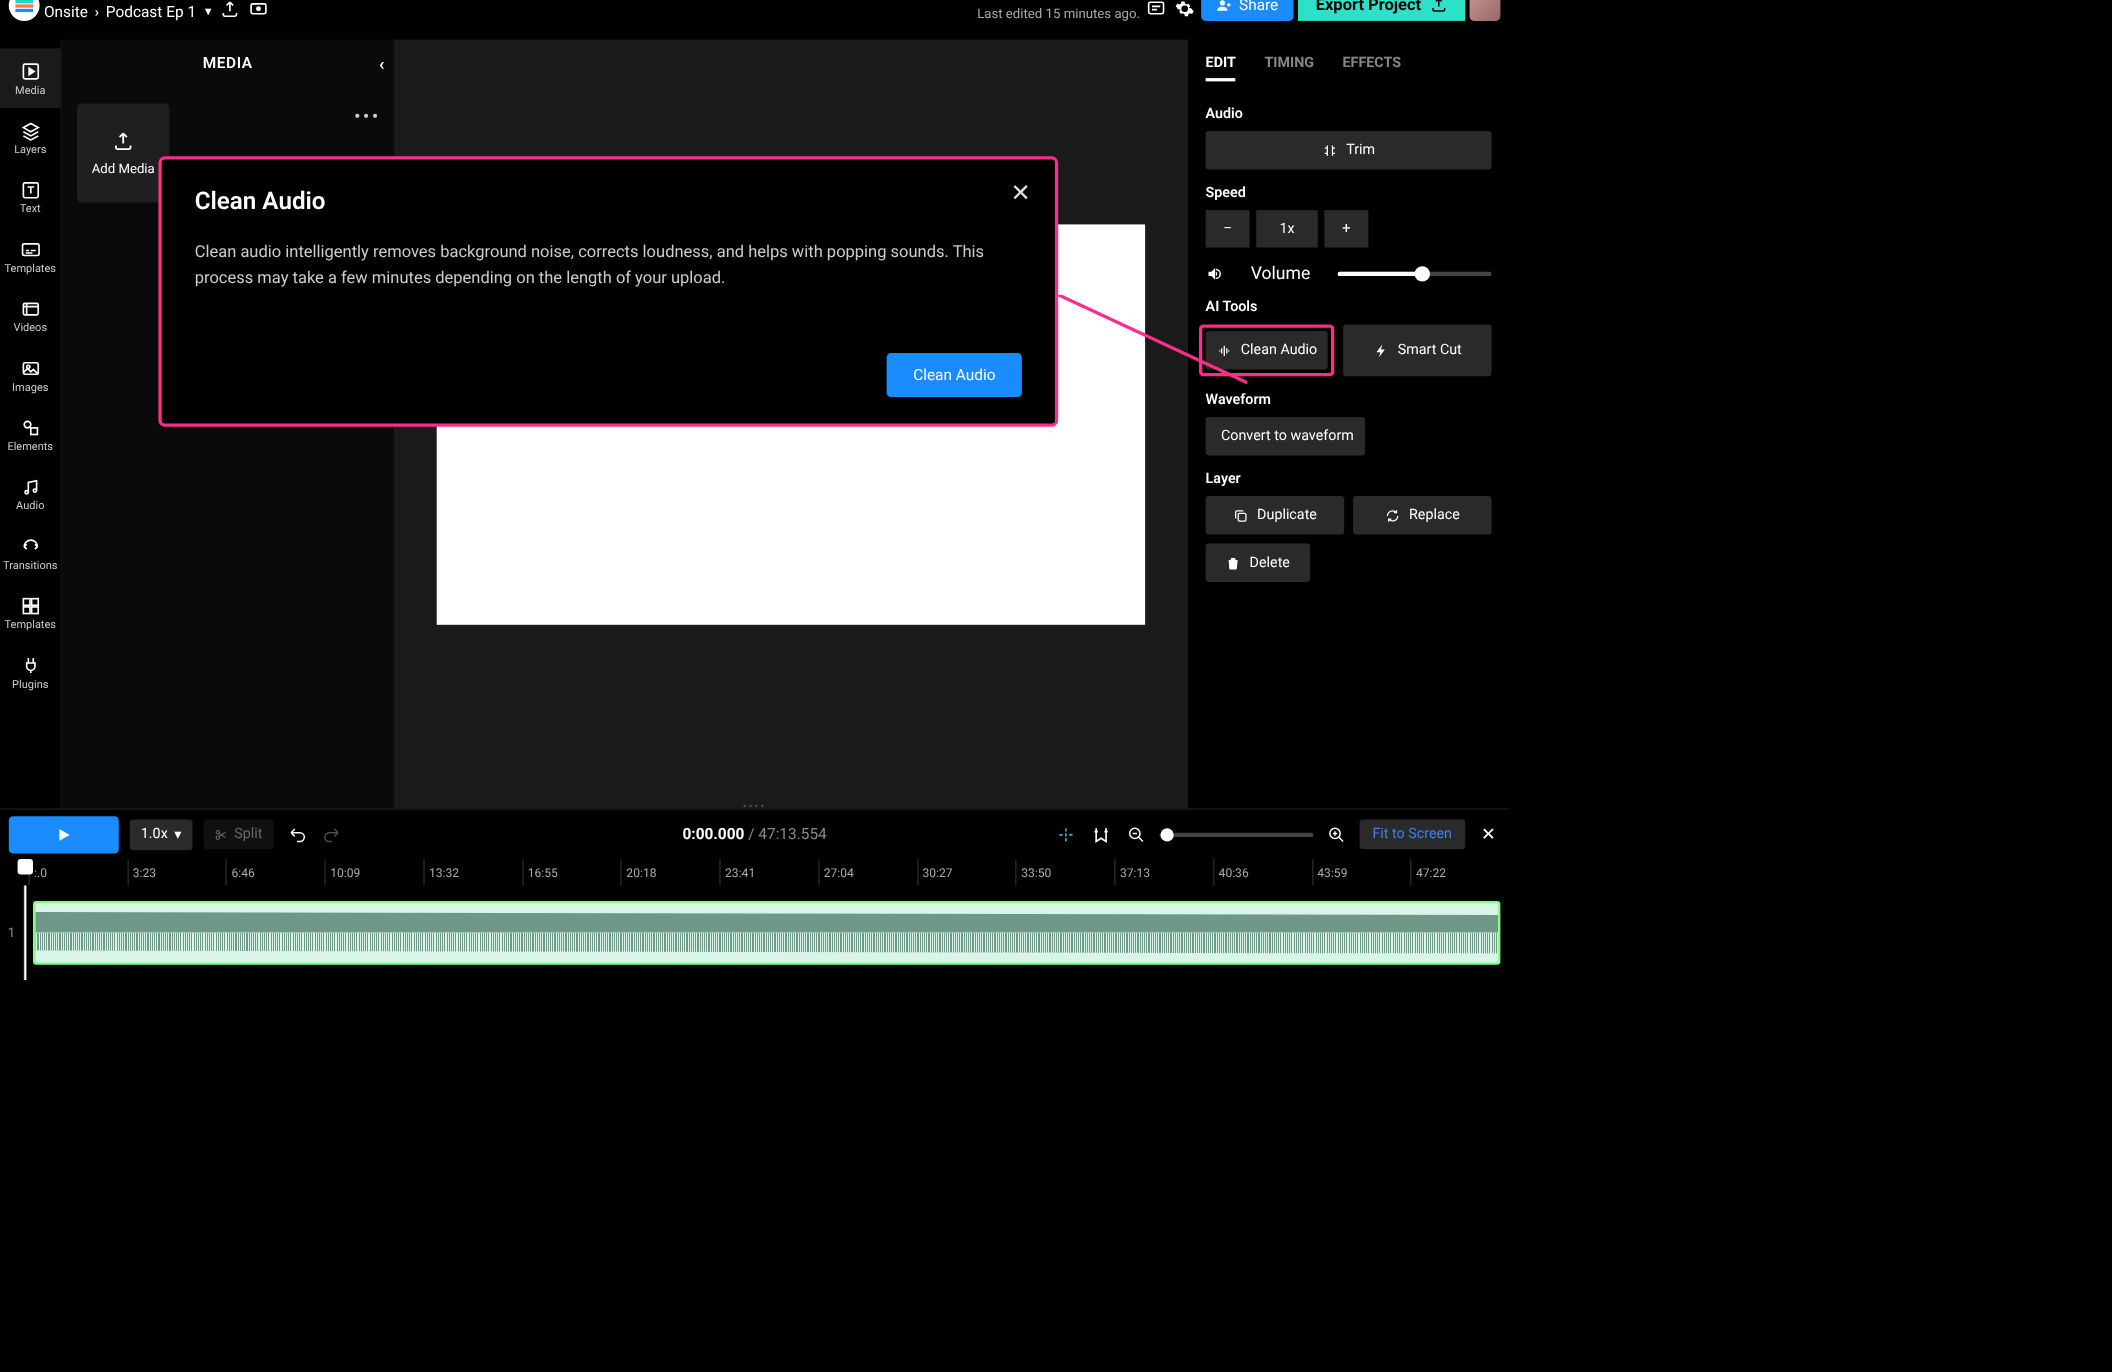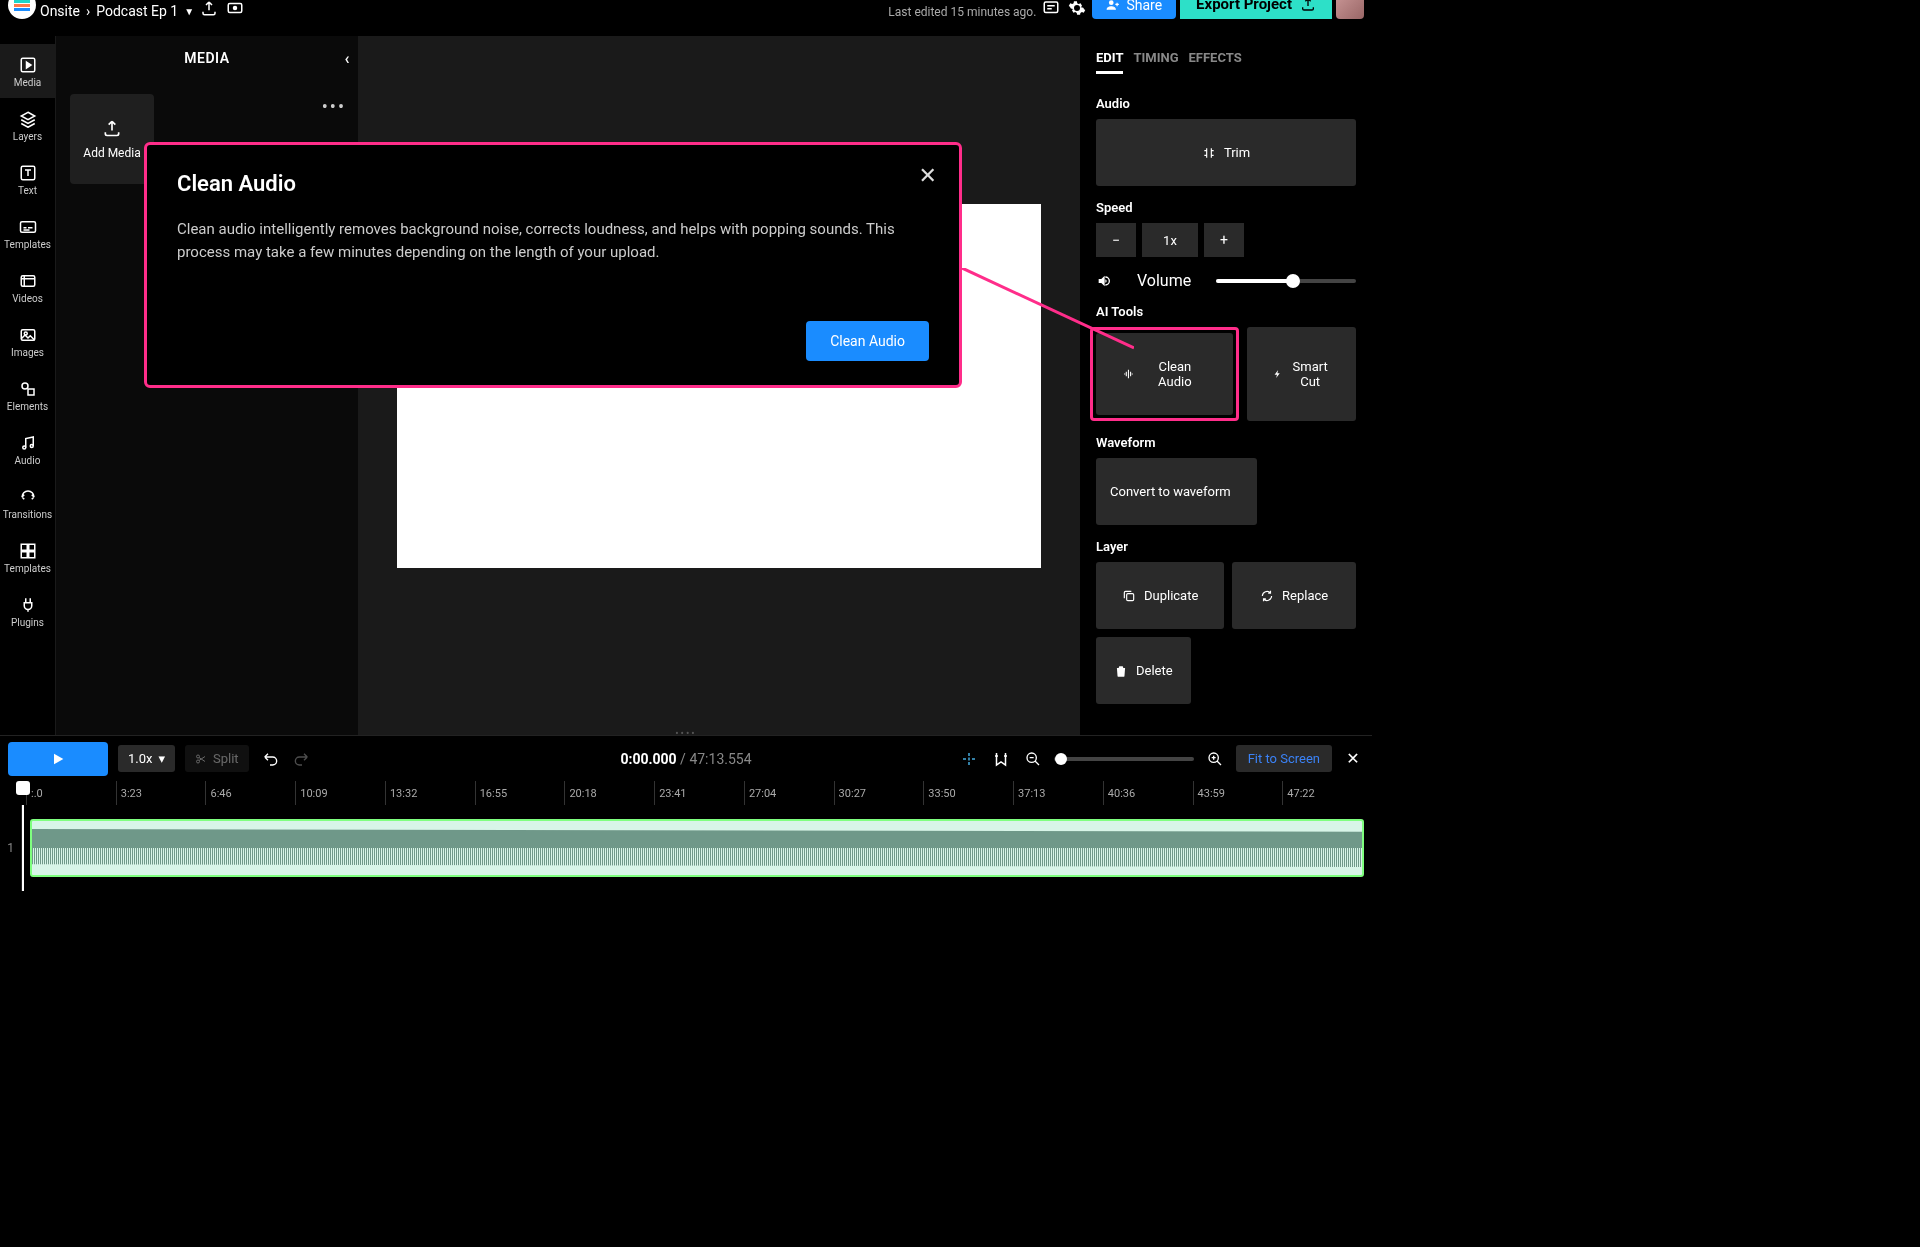--- a/index.html
+++ b/index.html
@@ -33,25 +33,25 @@
 .media-tab { cursor:pointer; white-space:nowrap; }
 .media-tab.active { color:#fff; text-decoration:underline; }
 .add-media-card { margin:14px; width:84px; height:90px; background:#1f1f1f; border-radius:4px; display:flex; flex-direction:column; align-items:center; justify-content:center; gap:8px; font-size:12px; cursor:pointer; }
 
 
 .canvas-area { position:absolute; left:358px; top:36px; right:292px; bottom:156px; background:#1a1a1a; display:flex; align-items:center; justify-content:center; }
 .canvas { width:644px; height:364px; background:#fff; }
 
 
 .right-panel { position:absolute; right:0; top:36px; width:292px; bottom:156px; background:#000; padding:0 16px; overflow-y:auto; }
-.right-tabs { display:flex; gap:10px; padding:14px 0 8px; font-size:13px; font-weight:700; color:#888; }
+.right-tabs { display:flex; gap:26px; padding:14px 0 8px; font-size:13px; font-weight:700; color:#888; }
 .right-tab { cursor:pointer; padding-bottom:6px; }
 .right-tab.active { color:#fff; border-bottom:3px solid #fff; }
 .section-label { font-size:13px; font-weight:600; margin:14px 0 8px; }
-.panel-btn { background:#2a2a2a; color:#fff; border:none; border-radius:3px; padding:26px; font-size:13px; display:flex; align-items:center; justify-content:center; gap:8px; cursor:pointer; }
+.panel-btn { background:#2a2a2a; color:#fff; border:none; border-radius:3px; padding:10px; font-size:13px; display:flex; align-items:center; justify-content:center; gap:8px; cursor:pointer; }
 .full-width { width:100%; }
 .speed-row { display:flex; gap:6px; }
 .speed-box { width:40px; height:34px; background:#2a2a2a; display:flex; align-items:center; justify-content:center; font-size:14px; cursor:pointer; }
 .speed-val { width:56px; background:#2a2a2a; display:flex; align-items:center; justify-content:center; font-size:13px; }
 .vol-row { display:flex; align-items:center; gap:25px; margin-top:14px; }
 .vol-slider { flex:1; height:4px; background:#444; position:relative; border-radius:2px; }
 .vol-fill { position:absolute; left:0; top:0; bottom:0; width:55%; background:#fff; border-radius:2px; }
 .vol-thumb { position:absolute; left:55%; top:50%; transform:translate(-50%,-50%); width:14px; height:14px; background:#fff; border-radius:50%; }
 .two-col { display:flex; gap:8px; }
 .two-col .panel-btn { flex:1; justify-content:center; }

